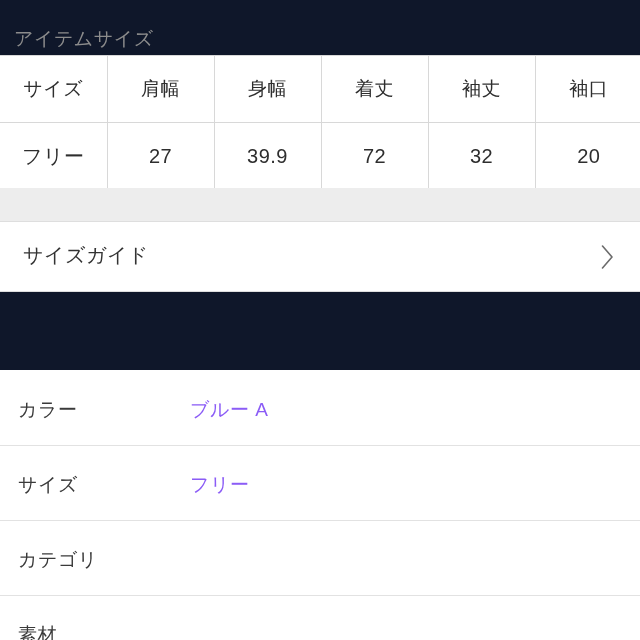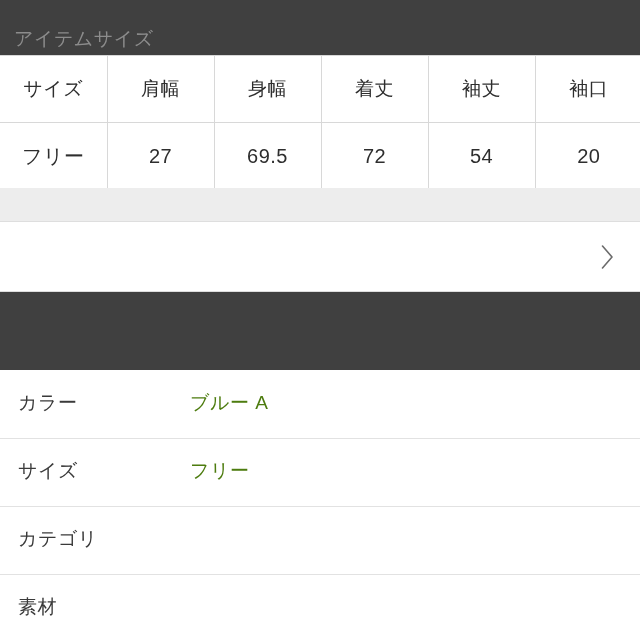--- a/index.html
+++ b/index.html
@@ -21,21 +21,21 @@
     width: 640px;
     height: 640px;
     background: #ededed;
   }
 
   
   .section-head {
     position: absolute;
     left: 0;
     width: 640px;
-    background: #404040;
+    background: #0f172a;
     box-sizing: border-box;
   }
   .section-head .section-title {
     position: absolute;
     left: 14px;
     font-size: 19px;
     line-height: 1;
     color: #8c8c8c;
     letter-spacing: 0.5px;
     white-space: nowrap;
@@ -131,39 +131,40 @@
     width: 640px;
     background: #ffffff;
     border-top: 1px solid #ffffff;
   }
   .detail-row {
     position: relative;
     height: 68px;
     background: #ffffff;
     border-bottom: 1px solid #e2e2e2;
     box-sizing: border-box;
+    margin-top: 7px;
   }
   .detail-row:last-child { border-bottom: none; }
   .detail-row .d-label {
     position: absolute;
     left: 18px;
     top: 22px;
     font-size: 19px;
     line-height: 1;
     color: #3a3a3a;
     letter-spacing: 0.5px;
     white-space: nowrap;
   }
   .detail-row .d-value {
     position: absolute;
     left: 190px;
     top: 22px;
     font-size: 19px;
     line-height: 1;
-    color: #4d7c0f;
+    color: #8b5cf6;
     letter-spacing: 0.5px;
     white-space: nowrap;
   }
 </style>
 </head>
 <body>
 
 <div class="page">
 
   <div class="section-head" id="size-section-head">
@@ -187,30 +188,31 @@
           <th>身幅</th>
           <th>着丈</th>
           <th>袖丈</th>
           <th>袖口</th>
         </tr>
       </thead>
       <tbody>
         <tr>
           <td>フリー</td>
           <td>27</td>
-          <td>69.5</td>
+          <td>39.9</td>
           <td>72</td>
-          <td>54</td>
+          <td>32</td>
           <td>20</td>
         </tr>
       </tbody>
     </table>
   </div>
 
   <div class="guide-row">
+    <span class="guide-label">サイズガイド</span>
     <span class="chevron">
       <svg width="16" height="28" viewBox="0 0 16 28" fill="none" xmlns="http://www.w3.org/2000/svg">
         <path d="M2.5 3 L12 14 L2.5 25" stroke="#6b6b6b" stroke-width="1.6" fill="none" stroke-linecap="round" stroke-linejoin="round"></path>
       </svg>
     </span>
   </div>
 
   <div class="section-head" id="detail-section-head">
     <span class="section-title">アイテム詳細</span>
   </div>

